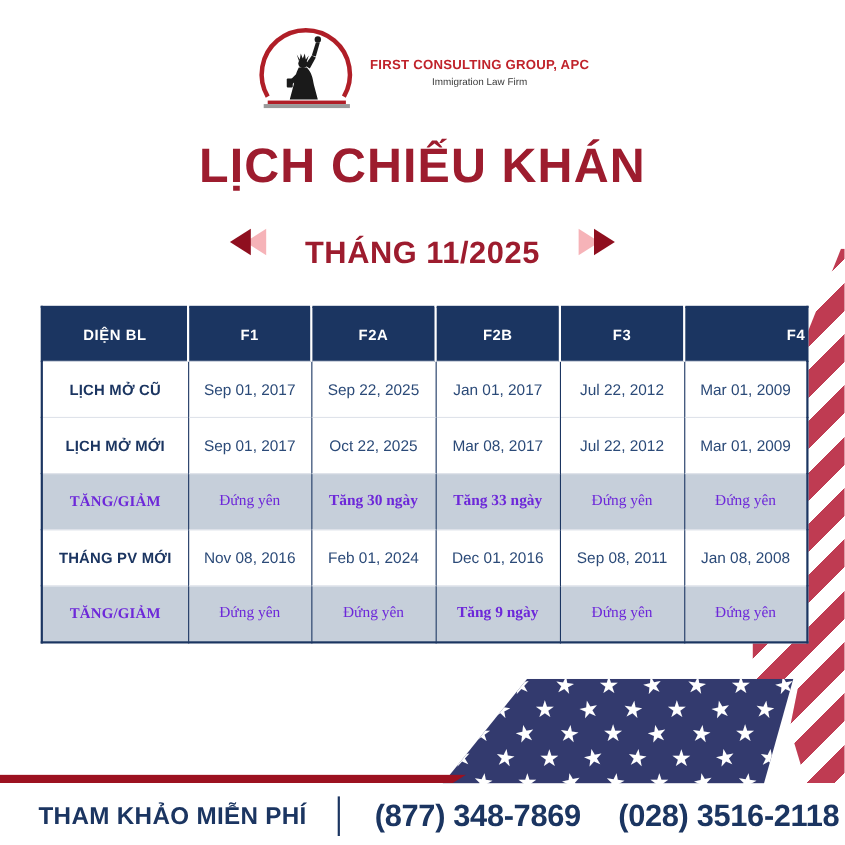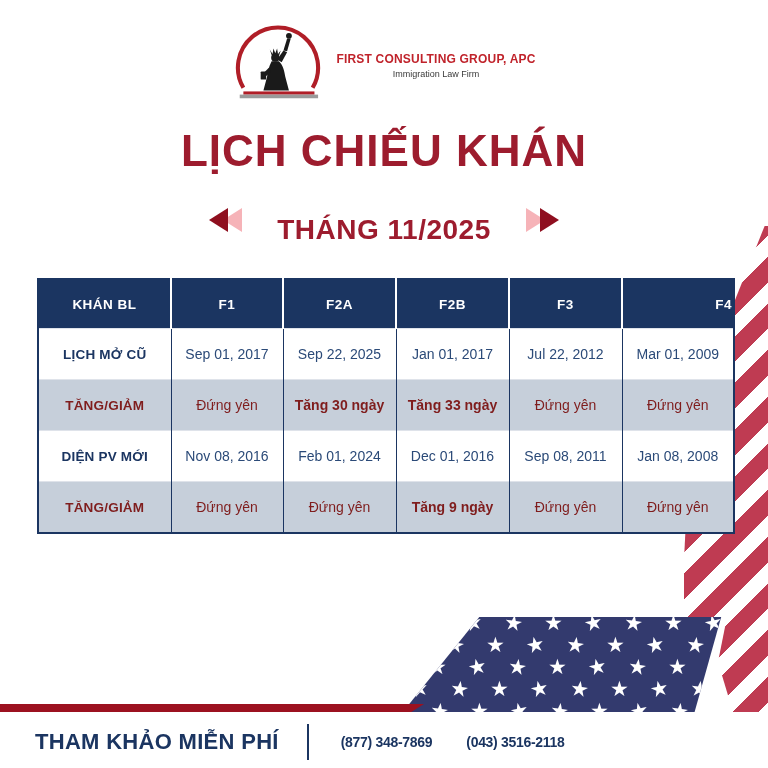--- a/index.html
+++ b/index.html
@@ -69,30 +69,30 @@
     background:#1b3561;color:#ffffff;font-size:13.5px;font-weight:bold;
     height:46px;border-right:2px solid #ffffff;letter-spacing:.5px;
   }
   .bulletin th:last-child{border-right:none;text-align:right;}
   .bulletin td{
     height:48px;text-align:center;font-size:14px;color:#2b4a78;
     border-right:1.5px solid #1b3561;border-top:1px solid #dfe3ea;
   }
   .bulletin td:last-child{border-right:none;}
   .bulletin td.label{font-weight:bold;font-size:13.5px;color:#1b3561;letter-spacing:.2px;}
-  .bulletin tr.highlight td{background:#c6cfda;color:#7f1d1d;}
+  .bulletin tr.highlight td{background:#c6cfda;color:#6d28d9;font-family:Liberation Serif, serif;}
   .bulletin td.emph{font-weight:bold;color:#1b3561;}
   
   .footer{
     position:absolute;left:0;top:712px;width:768px;height:60px;background:#ffffff;
     display:flex;align-items:center;z-index:3;
   }
   .footer-cta{margin-left:35px;font-size:22px;font-weight:bold;color:#1b3561;letter-spacing:.3px;}
   .footer-divider{width:2px;height:36px;background:#1b3561;margin:0 32px 0 28px;}
-  .footer-phone{font-size:14px;font-weight:bold;color:#1b3561;letter-spacing:-0.3px;}
+  .footer-phone{font-size:28px;font-weight:bold;color:#1b3561;letter-spacing:-0.3px;}
   .footer-phone + .footer-phone{margin-left:34px;}
 </style>
 </head>
 <body>
 
 <div id="flag-right" class="stripes"></div>
 <div id="flag-corner" class="stripes"></div>
 <div id="star-field">
     <span class="star" style="left: 62px; top: -4px; transform: rotate(-12deg);">★</span>
     <span class="star" style="left: 102px; top: -4px; transform: rotate(8deg);">★</span>
@@ -175,47 +175,55 @@
   <colgroup>
     <col style="width:133px">
       <col style="width:112px">
       <col style="width:113px">
     <col style="width:113px">
       <col style="width:113px">
       <col style="width:112px">
   </colgroup>
   <thead>
     <tr>
-      <th>KHÁN BL</th>
+      <th>DIỆN BL</th>
       <th>F1</th>
       <th>F2A</th>
       <th>F2B</th>
       <th>F3</th>
       <th>F4</th>
     </tr>
   </thead>
   <tbody>
     <tr>
       <td class="label">LỊCH MỞ CŨ</td>
       <td>Sep 01, 2017</td>
       <td>Sep 22, 2025</td>
       <td>Jan 01, 2017</td>
       <td>Jul 22, 2012</td>
       <td>Mar 01, 2009</td>
     </tr>
+    <tr>
+      <td class="label">LỊCH MỞ MỚI</td>
+      <td>Sep 01, 2017</td>
+      <td>Oct 22, 2025</td>
+      <td>Mar 08, 2017</td>
+      <td>Jul 22, 2012</td>
+      <td>Mar 01, 2009</td>
+    </tr>
     <tr class="highlight">
       <td class="label">TĂNG/GIẢM</td>
       <td>Đứng yên</td>
       <td class="emph">Tăng 30 ngày</td>
       <td class="emph">Tăng 33 ngày</td>
       <td>Đứng yên</td>
       <td>Đứng yên</td>
     </tr>
     <tr>
-      <td class="label">DIỆN PV MỚI</td>
+      <td class="label">THÁNG PV MỚI</td>
       <td>Nov 08, 2016</td>
       <td>Feb 01, 2024</td>
       <td>Dec 01, 2016</td>
       <td>Sep 08, 2011</td>
       <td>Jan 08, 2008</td>
     </tr>
     <tr class="highlight">
       <td class="label">TĂNG/GIẢM</td>
       <td>Đứng yên</td>
       <td>Đứng yên</td>
@@ -223,14 +231,14 @@
       <td>Đứng yên</td>
       <td>Đứng yên</td>
     </tr>
   </tbody>
 </table>
 
 <div class="footer">
   <span class="footer-cta">THAM KHẢO MIỄN PHÍ</span>
   <span class="footer-divider"></span>
   <span class="footer-phone">(877) 348-7869</span>
-  <span class="footer-phone">(043) 3516-2118</span>
+  <span class="footer-phone">(028) 3516-2118</span>
 </div>
 
 </body></html>

